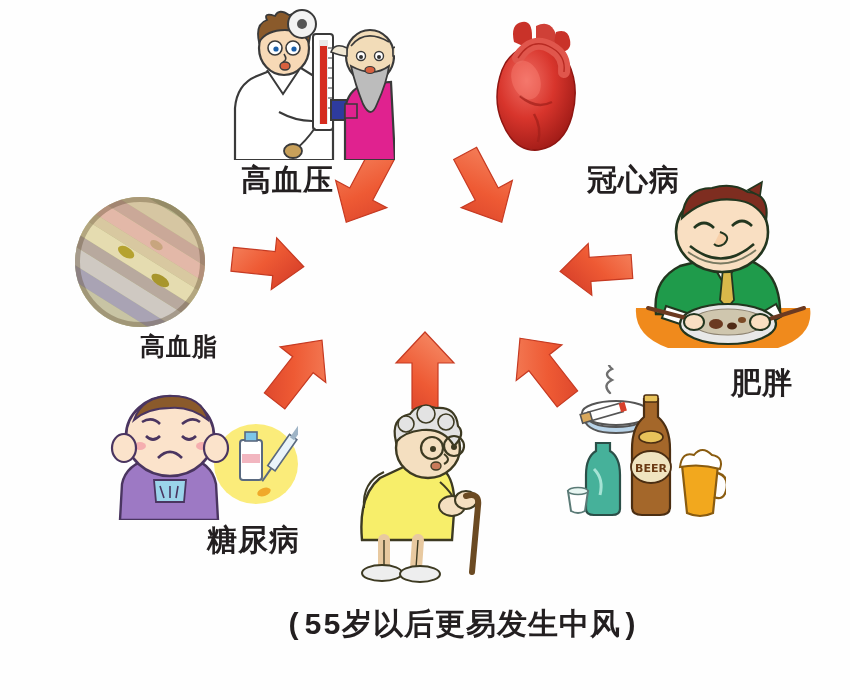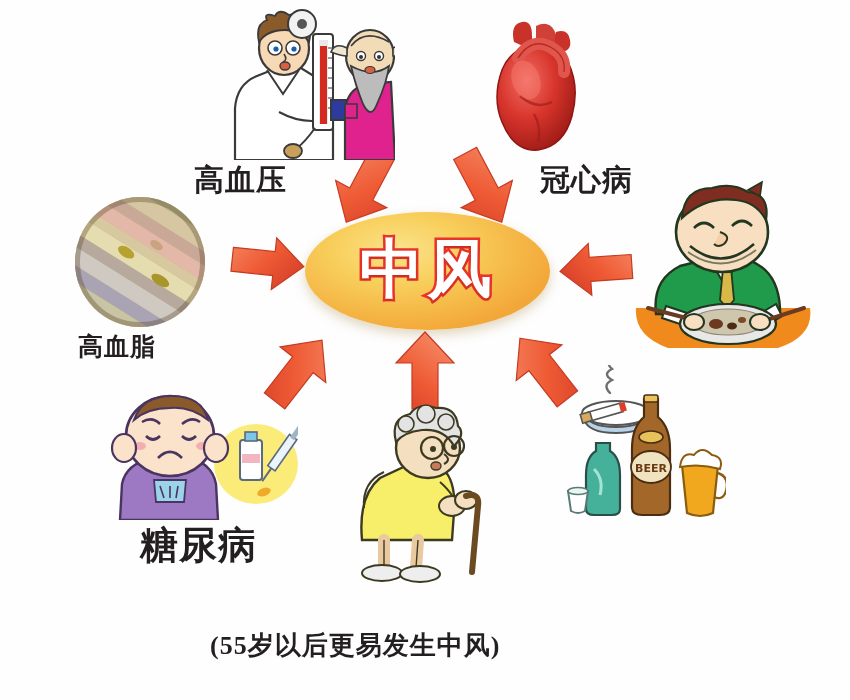--- a/index.html
+++ b/index.html
@@ -17,26 +17,26 @@
   .stage {
     position: absolute;
     left: 0; top: 0;
     width: 850px;
     height: 700px;
     background: #fefefe;
   }
   .node { position: absolute; }
   .label {
     position: absolute;
-    font-family: Liberation Serif, serif;
+    font-family: Liberation Mono, monospace;
     font-weight: bold;
     color: #231f20;
     white-space: nowrap;
     letter-spacing: 1px;
-    text-align: left;
+    text-align: right;
   }
   
   #center-node {
     left: 305px; top: 212px;
     width: 245px; height: 118px;
   }
   .center-ellipse {
     width: 100%; height: 100%;
     border-radius: 50%;
     background: radial-gradient(ellipse at 38% 32%, #fbe38c 0%, #f8cf5c 30%, #f3a93a 72%, #e89a2c 100%);
@@ -74,25 +74,20 @@
   }
   .cap-sub {
     font-weight: bold;
   }
 </style>
 </head>
 <body>
 
 <div class="stage">
 
-  <div class="node" id="center-node">
-    <div class="center-ellipse">
-      <span class="center-text">中风</span>
-    </div>
-  </div>
 
   <div class="arrow" style="left:330px; top:145px; width:70px; height:85px;">
     <svg viewBox="0 0 70 85">
       <defs>
           <linearGradient id="ag1" x1="0" y1="0" x2="1" y2="1">
         <stop offset="0" stop-color="#f58762"></stop>
             <stop offset="0.55" stop-color="#ee5a34"></stop>
             <stop offset="1" stop-color="#d8412a"></stop>
       </linearGradient>
         </defs>
@@ -341,20 +336,21 @@
       <ellipse cx="104" cy="146" rx="5" ry="3.5" fill="#4e2a16"></ellipse>
       <ellipse cx="114" cy="140" rx="4" ry="3" fill="#7b4a26"></ellipse>
 
       <path d="M20 128 L66 140" stroke="#6b3a21" stroke-width="4" stroke-linecap="round"></path>
       <path d="M176 128 L132 142" stroke="#6b3a21" stroke-width="4" stroke-linecap="round"></path>
 
       <ellipse cx="66" cy="142" rx="10" ry="8" fill="#f9dfc2" stroke="#23361f" stroke-width="2"></ellipse>
       <ellipse cx="132" cy="142" rx="10" ry="8" fill="#f9dfc2" stroke="#23361f" stroke-width="2"></ellipse>
     </svg>
   </div>
+  <div class="label" style="left:683px; top:363px; width:110px; font-size:30px;">肥胖</div>
 
   <div class="pic" style="left:98px; top:392px;">
     <svg width="200" height="128" viewBox="0 0 200 128">
 
       <ellipse cx="158" cy="72" rx="42" ry="40" fill="#fbec7a"></ellipse>
 
       <path d="M22 128 L24 92 Q28 72 54 66 L86 64 Q114 70 118 92 L120 128 Z" fill="#9d79c4" stroke="#4a3560" stroke-width="2.4"></path>
 
       <path d="M56 88 L88 88 L86 110 L58 110 Z" fill="#9bd4ea" stroke="#4a3560" stroke-width="1.8"></path>
       <path d="M62 94 L66 106 M72 94 L72 106 M80 94 L78 106" stroke="#4a3560" stroke-width="1.6"></path>
@@ -383,21 +379,21 @@
 
       <g transform="rotate(35 182 70)">
         <rect x="174" y="42" width="9" height="38" fill="#eaf4fa" stroke="#5a6a80" stroke-width="1.6"></rect>
         <rect x="176" y="30" width="5" height="14" fill="#9fb4c6"></rect>
         <line x1="178.5" y1="80" x2="178.5" y2="96" stroke="#5a6a80" stroke-width="2"></line>
       </g>
 
       <ellipse cx="166" cy="100" rx="7" ry="4" fill="#f0a92a" transform="rotate(-20 166 100)"></ellipse>
     </svg>
   </div>
-  <div class="label" style="left:140px; top:520px; width:160px; font-size:38px;">糖尿病</div>
+  <div class="label" style="left:140px; top:520px; width:160px; font-size:30px;">糖尿病</div>
 
   <div class="pic" style="left:340px; top:400px;">
     <svg width="160" height="185" viewBox="0 0 160 185">
 
       <path d="M22 140 Q18 96 40 78 L70 64 L104 70 Q116 82 114 112 L112 140 Z" fill="#f7ee6a" stroke="#3d3a22" stroke-width="2.4"></path>
 
       <path d="M24 108 Q22 82 44 72" fill="none" stroke="#3d3a22" stroke-width="2"></path>
 
       <path d="M44 140 L44 168 M78 140 L76 168" stroke="#e8c9a0" stroke-width="12" stroke-linecap="round"></path>
       <path d="M44 140 L44 168 M78 140 L76 168" stroke="#3d3a22" stroke-width="1.4" fill="none"></path>
@@ -421,21 +417,21 @@
       <path d="M104 54 q8 6 0 10" fill="none" stroke="#3d3a22" stroke-width="2"></path>
       <ellipse cx="96" cy="66" rx="5" ry="4" fill="#c97a5a" stroke="#3d3a22" stroke-width="1.4"></ellipse>
 
       <path d="M100 82 Q116 96 116 108" fill="none" stroke="#3d3a22" stroke-width="2"></path>
       <ellipse cx="112" cy="106" rx="13" ry="10" fill="#f4dfc0" stroke="#3d3a22" stroke-width="2"></ellipse>
       <ellipse cx="126" cy="100" rx="11" ry="9" fill="#f4dfc0" stroke="#3d3a22" stroke-width="2"></ellipse>
 
       <path d="M126 96 Q140 92 138 106 L132 172" fill="none" stroke="#6b4a22" stroke-width="6" stroke-linecap="round"></path>
     </svg>
   </div>
-  <div class="label cap-sub" style="left:210px; top:604px; width:430px; font-size:26px;margin-top:24px;">(55岁以后更易发生中风)</div>
+  <div class="label cap-sub" style="left:210px; top:604px; width:430px; font-size:30px;">(55岁以后更易发生中风)</div>
 
   <div class="pic" style="left:566px; top:365px;">
     <svg width="160" height="155" viewBox="0 0 160 155">
 
       <path d="M44 28 q-8 -8 2 -13 q-10 -6 0 -11 q-8 -7 4 -10" fill="none" stroke="#6f6f6f" stroke-width="2.4" stroke-linecap="round"></path>
 
       <ellipse cx="50" cy="48" rx="34" ry="12" fill="#ffffff" stroke="#555" stroke-width="2"></ellipse>
       <path d="M18 48 q4 14 32 14 q28 0 32 -14 l0 6 q-4 14 -32 14 q-28 0 -32 -14 z" fill="#b8d3e8" stroke="#555" stroke-width="2"></path>
 
       <g transform="rotate(-16 48 44)">

